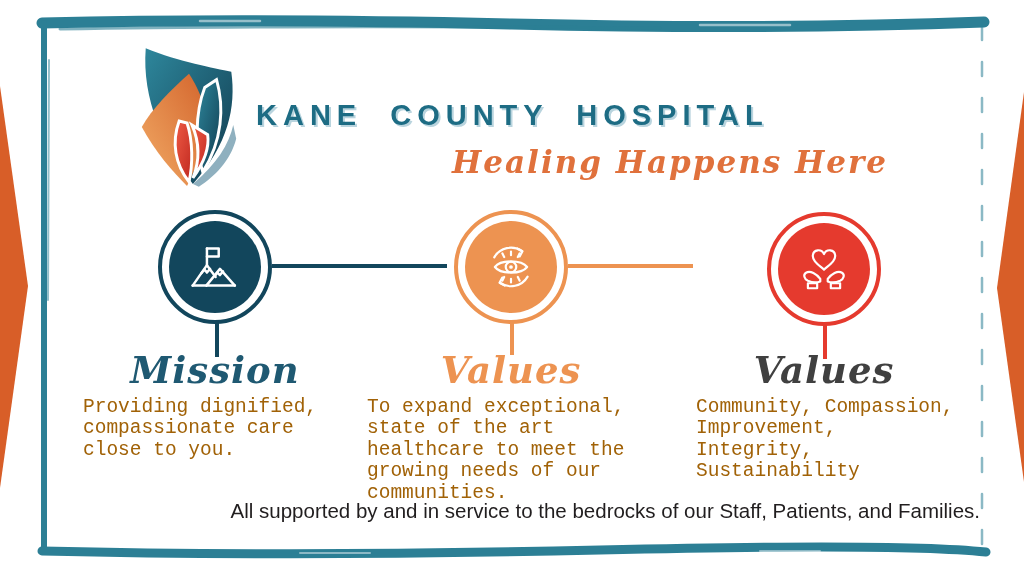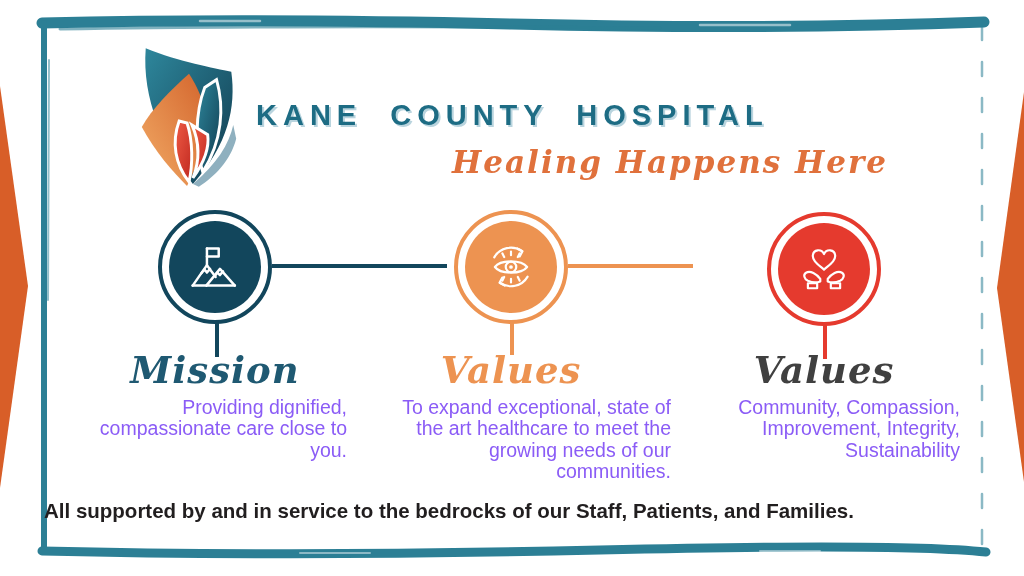--- a/index.html
+++ b/index.html
@@ -48,30 +48,30 @@
   .pillar-title{
     position:absolute;top:348px;width:280px;text-align:center;
     font-family:"DejaVu Serif", serif;font-style:italic;font-weight:bold;
     font-size:37px;letter-spacing:1px;
   }
   .title-mission{left:75px;color:#1f5972;}
   .title-vision{left:371px;color:#ed9351;}
   .title-values{left:684px;color:#404040;}
   
   .pillar-desc{
-    position:absolute;top:397px;text-align:right;
-    font-size:19.5px;line-height:1.1;color:#8b5cf6;font-weight:500;
+    position:absolute;top:397px;text-align:left;
+    font-size:19.5px;line-height:1.1;color:#a16207;font-weight:500;font-family:Liberation Mono, monospace;
   }
   .desc-mission{left:83px;width:264px;}
-  .desc-vision{left:381px;width:290px;}
+  .desc-vision{left:367px;width:290px;}
   .desc-values{left:696px;width:264px;}
   
   .footer-line{
-    position:absolute;left:44px;top:499px;width:936px;text-align:left;
-    font-size:20.5px;color:#211e1f;font-weight:700;
+    position:absolute;left:44px;top:499px;width:936px;text-align:right;
+    font-size:20.5px;color:#211e1f;font-weight:400;
   }
 </style>
 </head>
 <body>
 
 <svg id="frame-svg" viewBox="0 0 1024 576" aria-hidden="true">
 
   <polygon points="0,86 28,286 0,488" fill="#d85e28"></polygon>
   <polygon points="1024,92 997,288 1024,482" fill="#d85e28"></polygon>
 

